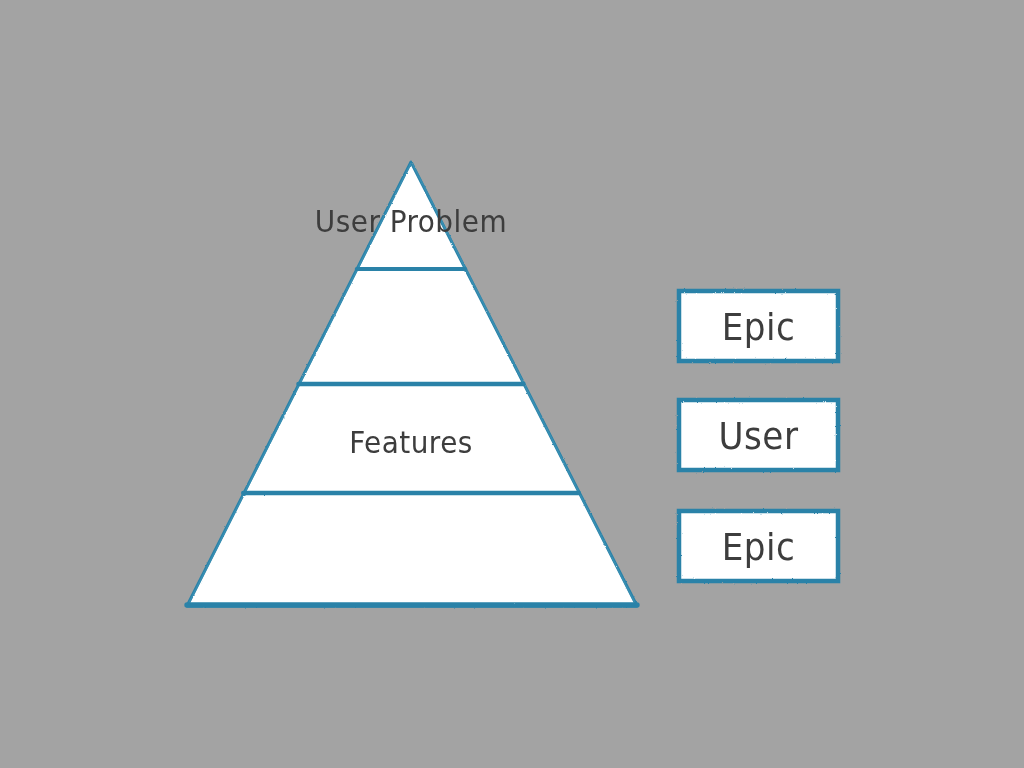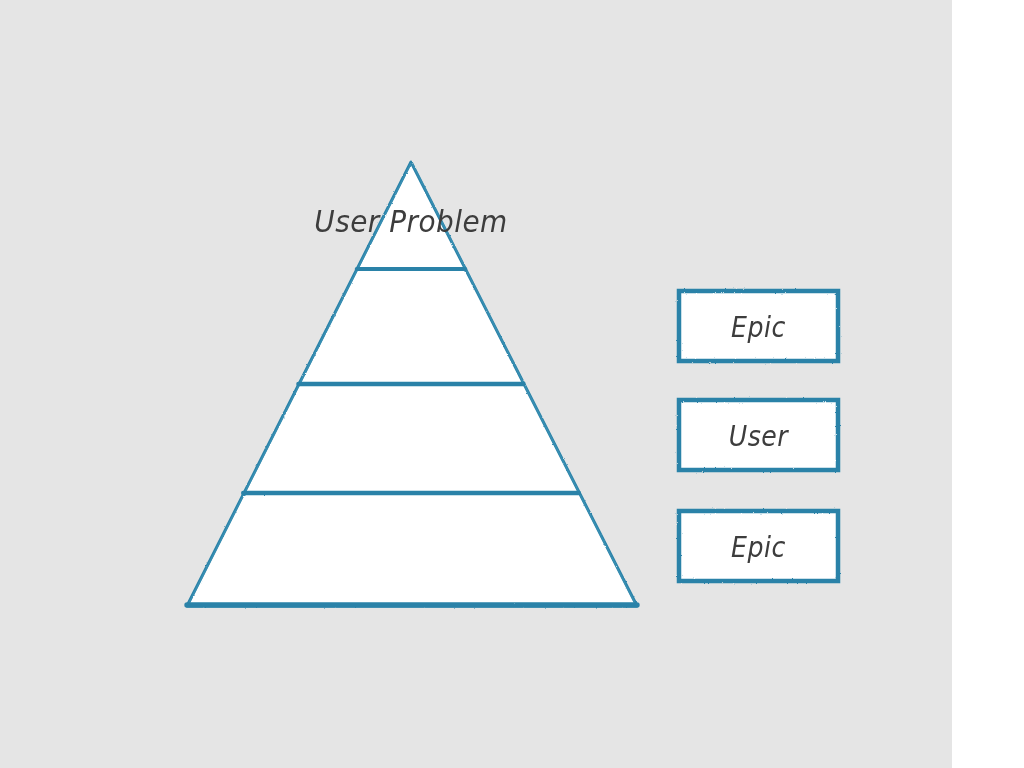--- a/index.html
+++ b/index.html
@@ -34,30 +34,30 @@
     font-family: "DejaVu Sans", sans-serif;
     font-weight: 400;
     letter-spacing: 0.5px;
     white-space: nowrap;
     transform: translate(-50%, -50%);
     text-align: center;
     -webkit-font-smoothing: antialiased;
     font-stretch: condensed;
   }
   .tier-label { font-size: 31px; }
-  .box-label  { font-size: 28px; }
+  .box-label  { font-size: 38px; }
   .hit-region {
     position: absolute;
     background: transparent;
   }
 </style>
 </head>
 <body>
 
-<div id="canvas" style="width: 952px; height: 768px; background: #e5e5e5; font-style: italic;">
+<div id="canvas" style="width: 1024px; height: 768px; background: #a3a3a3;">
 
   <svg id="diagram-svg" viewBox="0 0 1024 768">
     <defs>
       <filter id="chalk" x="-20%" y="-20%" width="140%" height="140%">
         <feTurbulence type="fractalNoise" baseFrequency="0.9" numOctaves="3" seed="7" result="noise"></feTurbulence>
         <feDisplacementMap in="SourceGraphic" in2="noise" scale="1.9" xChannelSelector="R" yChannelSelector="G"></feDisplacementMap>
       </filter>
       <filter id="chalk2" x="-20%" y="-20%" width="140%" height="140%">
         <feTurbulence type="fractalNoise" baseFrequency="1.1" numOctaves="2" seed="19" result="n2"></feTurbulence>
         <feDisplacementMap in="SourceGraphic" in2="n2" scale="1.4" xChannelSelector="R" yChannelSelector="G"></feDisplacementMap>
@@ -80,20 +80,21 @@
     </g>
 
     <g id="boxes-group" filter="url(#chalk)">
       <rect id="box-0" x="679" y="291" width="159" height="70" fill="#ffffff" stroke="#2a82a8" stroke-width="4.5"></rect>
       <rect id="box-1" x="679" y="400" width="159" height="70" fill="#ffffff" stroke="#2a82a8" stroke-width="4.5"></rect>
       <rect id="box-2" x="679" y="511" width="159" height="70" fill="#ffffff" stroke="#2a82a8" stroke-width="4.5"></rect>
     </g>
   </svg>
 
   <div class="tier-label" id="tier-label-0" style="left: 411px; top: 221px; color: rgb(61, 61, 61);">User Problem</div>
+  <div class="tier-label" id="tier-label-2" style="left: 411px; top: 442px; color: rgb(61, 61, 61);">Features</div>
 
   <div class="hit-region" id="tier-hit-0" style="left: 356.777px; top: 162px; width: 108.446px; height: 107px;"></div>
   <div class="hit-region" id="tier-hit-1" style="left: 298.5px; top: 269px; width: 225px; height: 115px;"></div>
   <div class="hit-region" id="tier-hit-2" style="left: 243.264px; top: 384px; width: 335.473px; height: 109px;"></div>
   <div class="hit-region" id="tier-hit-3" style="left: 186px; top: 493px; width: 450px; height: 113px;"></div>
 
   <div class="box-label" id="box-label-0" style="left: 758.5px; top: 327px; color: rgb(61, 61, 61);">Epic</div>
   <div class="box-label" id="box-label-1" style="left: 758.5px; top: 436px; color: rgb(61, 61, 61);">User</div>
   <div class="box-label" id="box-label-2" style="left: 758.5px; top: 547px; color: rgb(61, 61, 61);">Epic</div>
 

